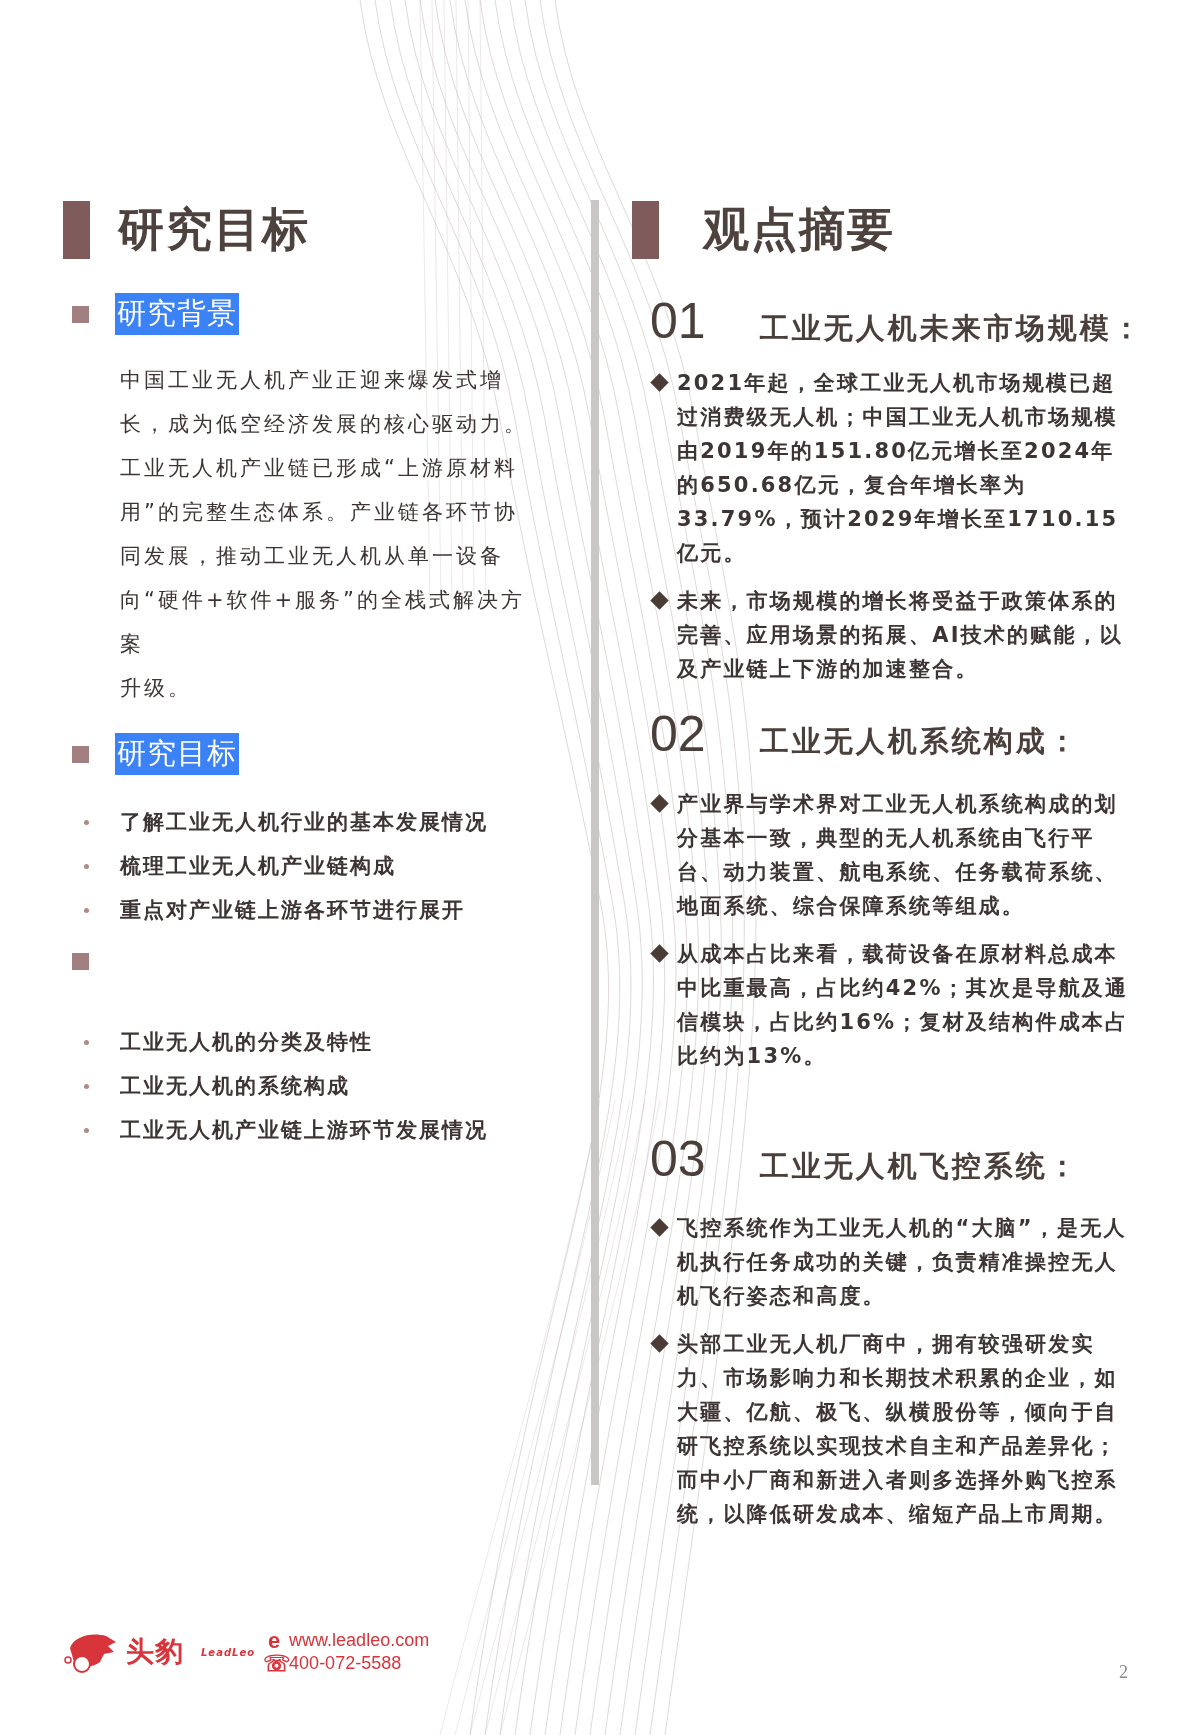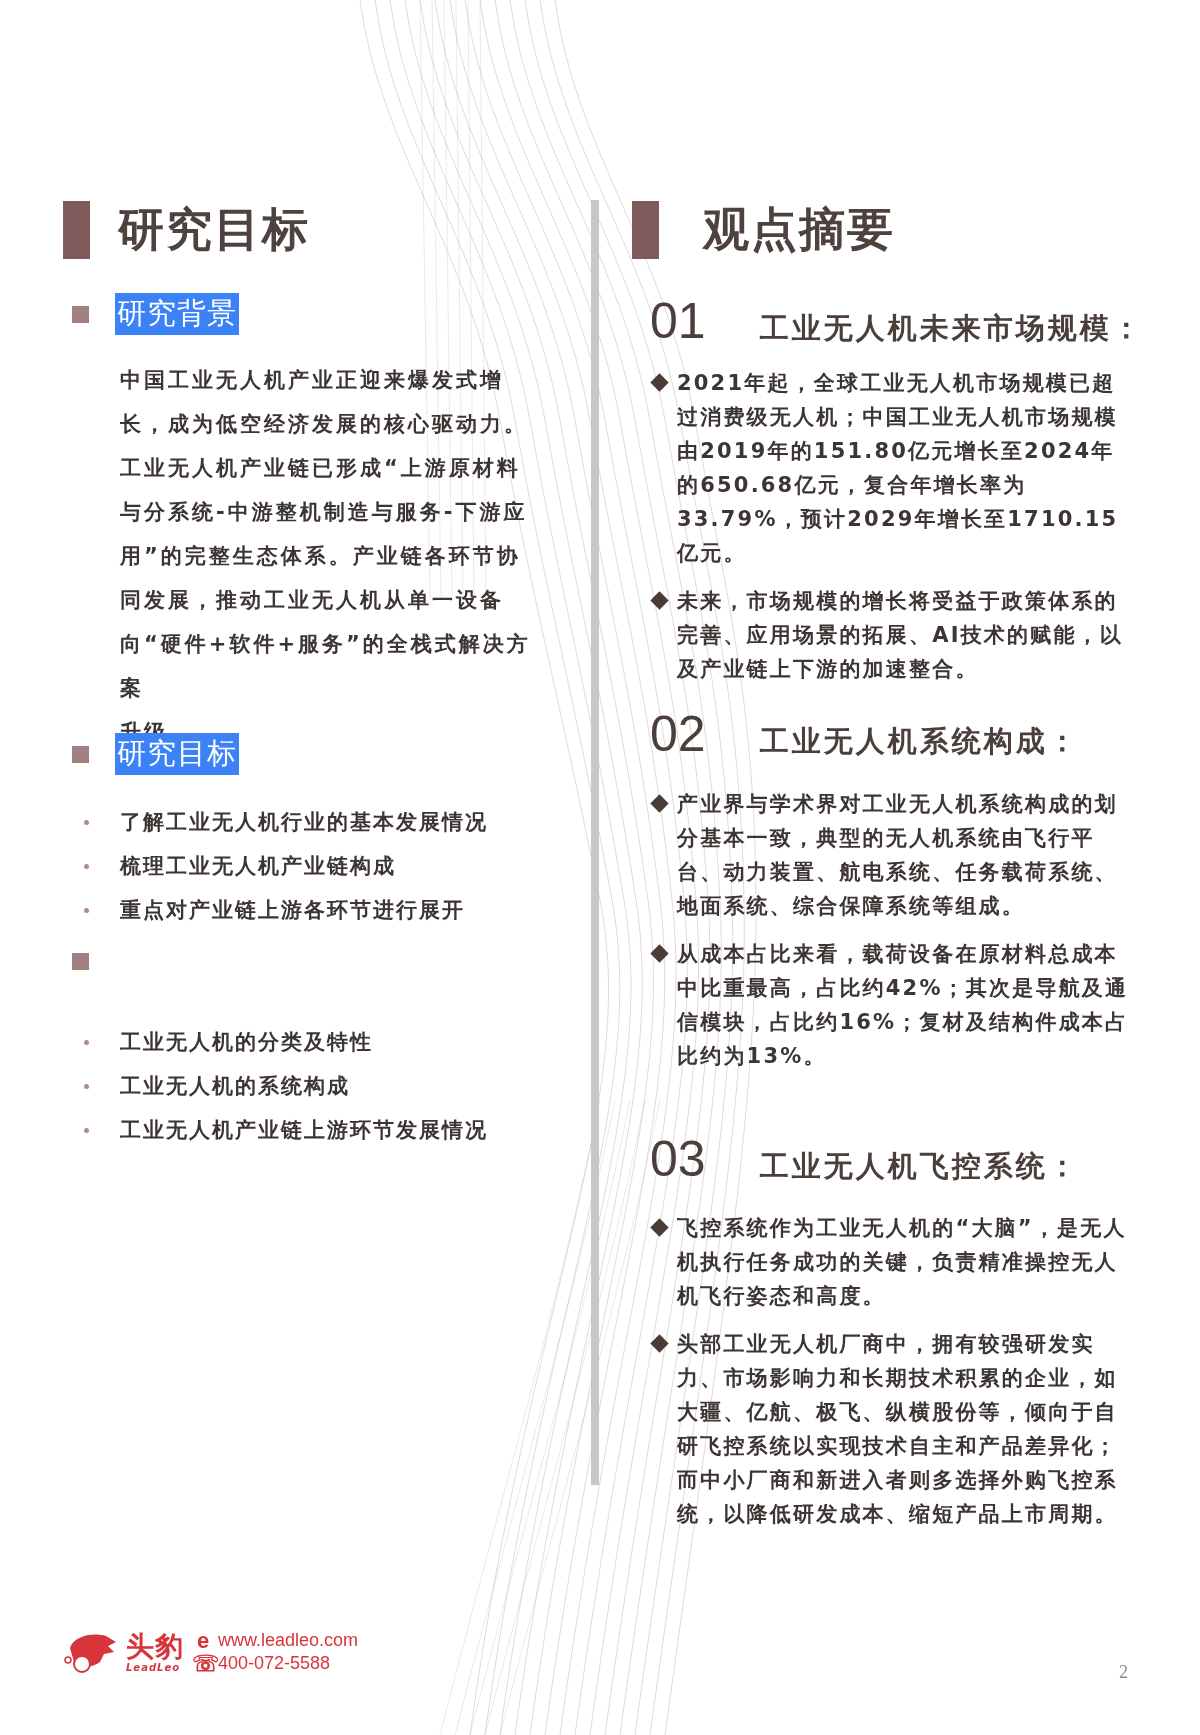--- a/index.html
+++ b/index.html
@@ -7,36 +7,36 @@
          font-family:"DejaVu Sans","Liberation Sans",sans-serif; color:#4a3f3b; }
   .deco { position:absolute; left:0; top:0; width:1200px; height:1735px; pointer-events:none; }
   .divider { position:absolute; left:591px; top:200px; width:8px; height:1285px; background:#c9c6c6; }
   .h1 { position:absolute; display:flex; align-items:center; }
   .h1 .bar { width:27px; height:58px; background:#7f5b5c; }
   .h1 .txt { font-size:46px; font-weight:bold; color:#4e423e; margin-left:28px; letter-spacing:2px; }
   .sub { position:absolute; display:flex; align-items:center; }
   .sub .sq { width:17px; height:17px; background:#a27f80; }
   .sub .lbl { margin-left:26px; background:#3b82f6; color:#ffffff; font-size:29px; padding:1px 2px; letter-spacing:1px; }
   .para { position:absolute; left:120px; top:358px; width:420px; font-size:21px; line-height:44px;
-          font-weight:bold; color:#3d3533; letter-spacing:3px; }
+          font-weight:normal; color:#3d3533; letter-spacing:3px; }
   .blist { position:absolute; left:80px; list-style:none; margin:4px; padding:0;text-align:center; }
   .blist li { display:flex; align-items:center; height:44px; font-size:21px; font-weight:bold; color:#3d3533; letter-spacing:2px; }
   .blist li .dot { width:5px; height:5px; border-radius:50%; background:#b08a8b; margin-right:31px; }
   .sec { position:absolute; left:650px; display:flex; align-items:baseline;gap:36px; }
   .sec .num { font-family:"Liberation Sans",sans-serif; font-size:50px; color:#4a3f3b; }
   .sec .ttl { font-size:29px; font-weight:bold; color:#4a3f3b; margin-left:18px; letter-spacing:3px; }
   .pts { position:absolute; left:650px; width:490px; }
   .pt { display:flex; margin-bottom:14px; }
   .pt .dia { width:13px; height:13px; background:#4a3b36; transform:rotate(45deg); margin:10px 11px 0 3px; flex:none; }
   .pt .body { font-size:21px; line-height:34px; font-weight:bold; color:#3d3533; letter-spacing:2.2px; width:460px; }
   .footer { position:absolute; left:62px; top:1628px; display:flex; align-items:center; }
   .logo-mark { width:56px; height:48px; }
-  .brand { margin-left:8px; display:flex; flex-direction:column; align-items:flex-start; }
+  .brand { margin-left:8px; display:flex; flex-direction:row; align-items:center; }
   .brand .cn { font-size:28px; font-weight:bold; color:#d8343b; letter-spacing:1px; line-height:30px; }
-  .brand .en { font-size:10px; font-style:italic; font-weight:bold; color:#d8343b; letter-spacing:1px; }
+  .brand .en { font-size:10px; font-style:italic; font-weight:bold; color:#d8343b; letter-spacing:1px;margin-left:17px; }
   .contact { margin-left:8px; display:flex; flex-direction:column; font-family:"Liberation Sans",sans-serif; color:#d8343b; font-size:18px; line-height:23px; }
   .contact .row { display:flex; align-items:center; }
   .contact .ic { font-weight:bold; font-size:22px; margin-right:4px; width:22px; text-align:center; }
   .pagenum { position:absolute; left:1119px; top:1662px; font-family:"Liberation Serif",serif; font-size:18px; color:#8a8a8a; }
 </style>
 </head>
 <body>
 
 <svg class="deco" viewBox="0 0 1200 1735">
   <g fill="none" stroke="#b9a9a9" stroke-width="0.6" opacity="0.75">
@@ -79,21 +79,20 @@
 
 <div class="sub" style="left:72px; top:293px;">
   <div class="sq"></div>
   <div class="lbl">研究背景</div>
 </div>
 
 <div class="para">
   <div>中国工业无人机产业正迎来爆发式增</div>
   <div>长，成为低空经济发展的核心驱动力。</div>
   <div>工业无人机产业链已形成“上游原材料</div>
-  <div>与分系统-中游整机制造与服务-下游应</div>
   <div>用”的完整生态体系。产业链各环节协</div>
   <div>同发展，推动工业无人机从单一设备</div>
   <div>向“硬件+软件+服务”的全栈式解决方案</div>
   <div>升级。</div>
 </div>
 
 <div class="sub" style="left:72px; top:733px;">
   <div class="sq"></div>
   <div class="lbl">研究目标</div>
 </div>

